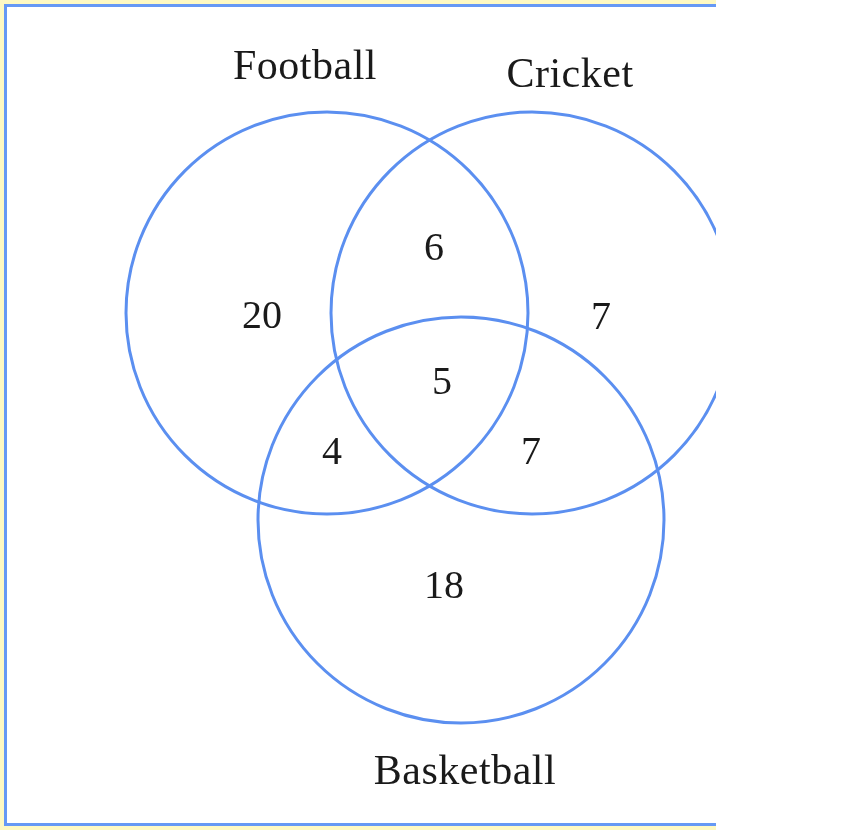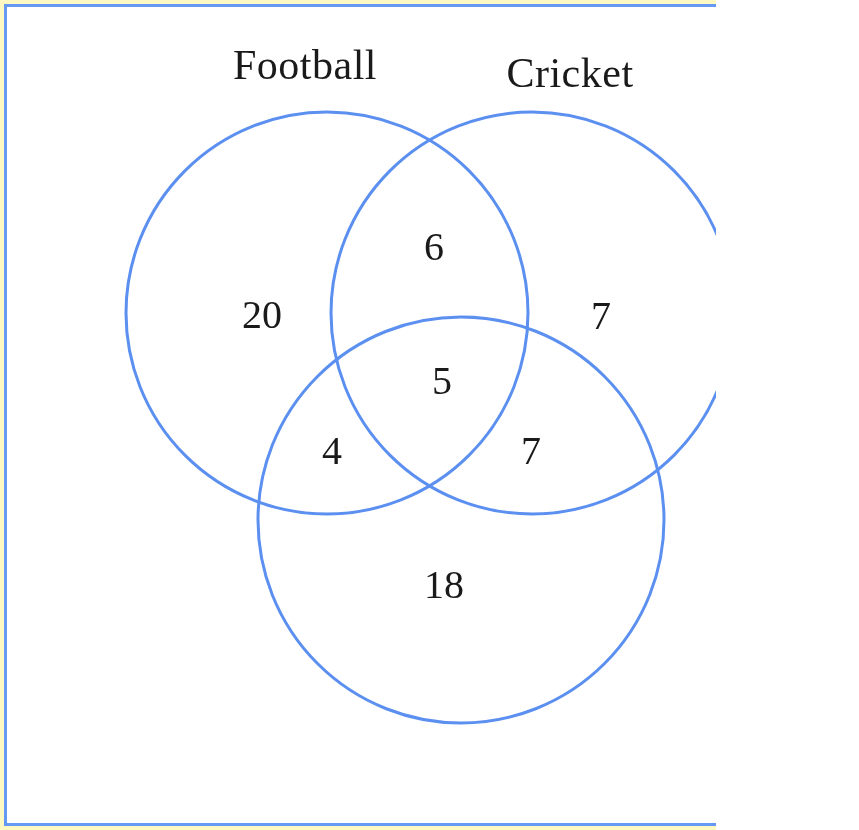--- a/index.html
+++ b/index.html
@@ -69,20 +69,21 @@
   <div id="venn-frame" style="border-color: rgb(102, 153, 245);"></div>
 
   <svg id="venn-svg" viewBox="0 0 859 830" aria-hidden="true">
     <circle class="venn-circle" cx="327" cy="313" r="201" style="stroke: rgb(91, 143, 240);"></circle>
     <circle class="venn-circle" cx="532" cy="313" r="201" style="stroke: rgb(91, 143, 240);"></circle>
     <circle class="venn-circle" cx="461" cy="520" r="203" style="stroke: rgb(91, 143, 240);"></circle>
   </svg>
 
   <div class="set-label" style="left: 305px; top: 65px; color: rgb(26, 26, 26);">Football</div>
   <div class="set-label" style="left: 570px; top: 65px; color: rgb(26, 26, 26); margin-top: 8px;">Cricket</div>
+  <div class="set-label" style="left: 465px; top: 770px; color: rgb(26, 26, 26);">Basketball</div>
 
   <div class="region-value" style="left: 262px; top: 315px; color: rgb(26, 26, 26);">20</div>
   <div class="region-value" style="left: 434px; top: 247px; color: rgb(26, 26, 26);">6</div>
   <div class="region-value" style="left: 601px; top: 316px; color: rgb(26, 26, 26);">7</div>
   <div class="region-value" style="left: 442px; top: 381px; color: rgb(26, 26, 26);">5</div>
   <div class="region-value" style="left: 332px; top: 451px; color: rgb(26, 26, 26);">4</div>
   <div class="region-value" style="left: 531px; top: 451px; color: rgb(26, 26, 26);">7</div>
   <div class="region-value" style="left: 444px; top: 585px; color: rgb(26, 26, 26);">18</div>
 
 </div>

